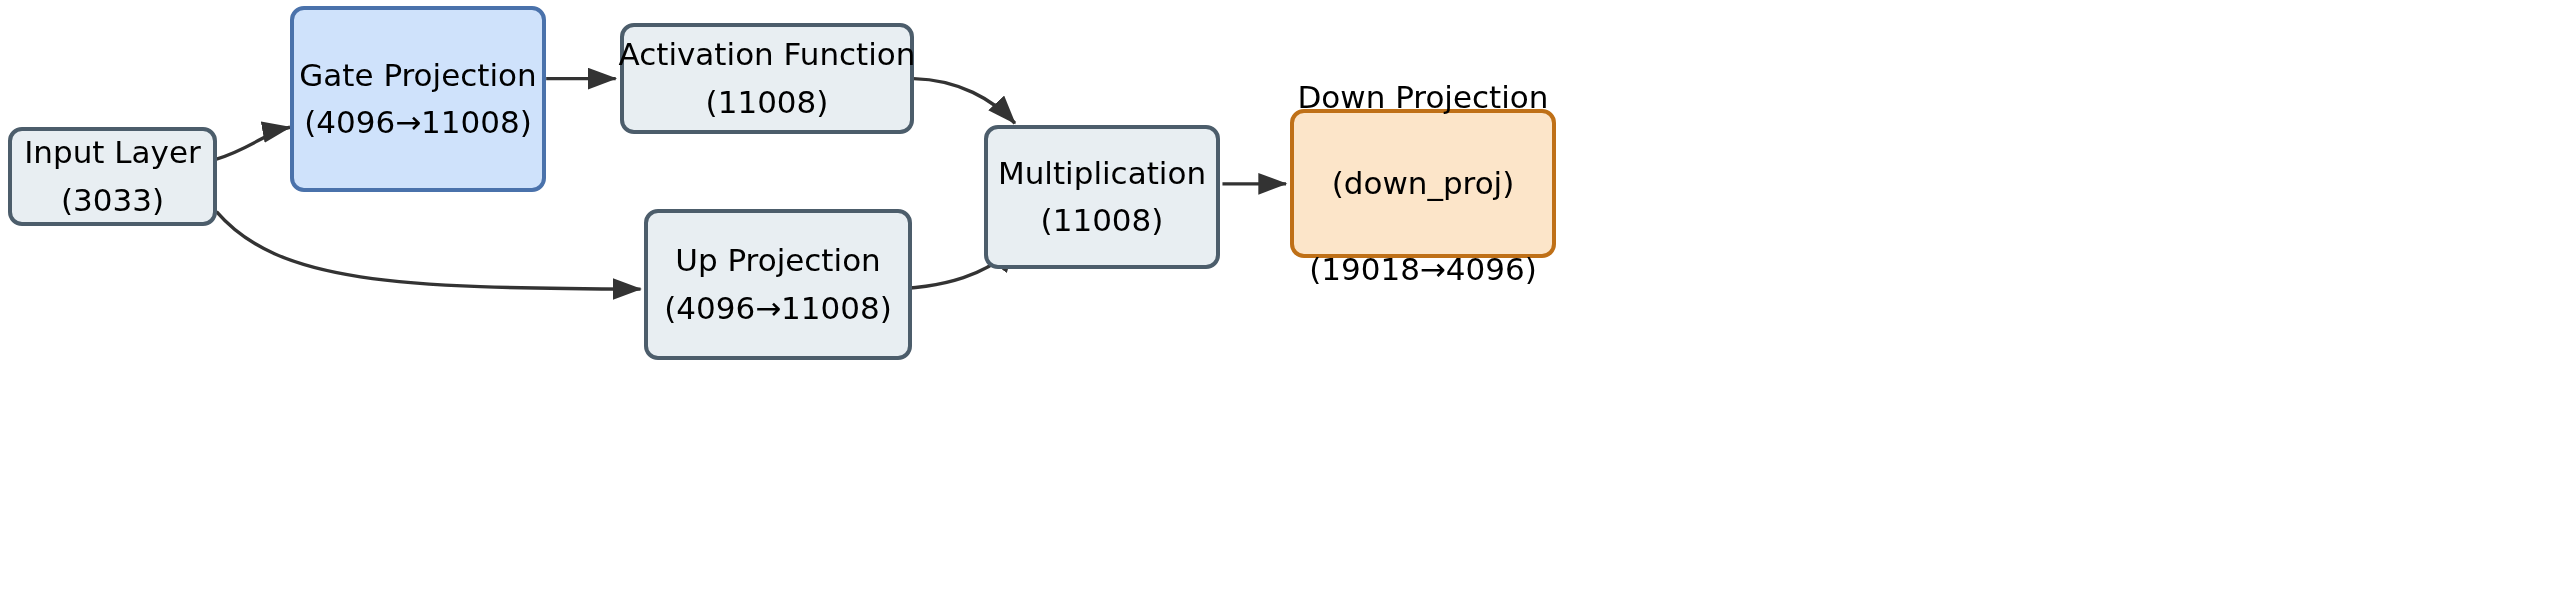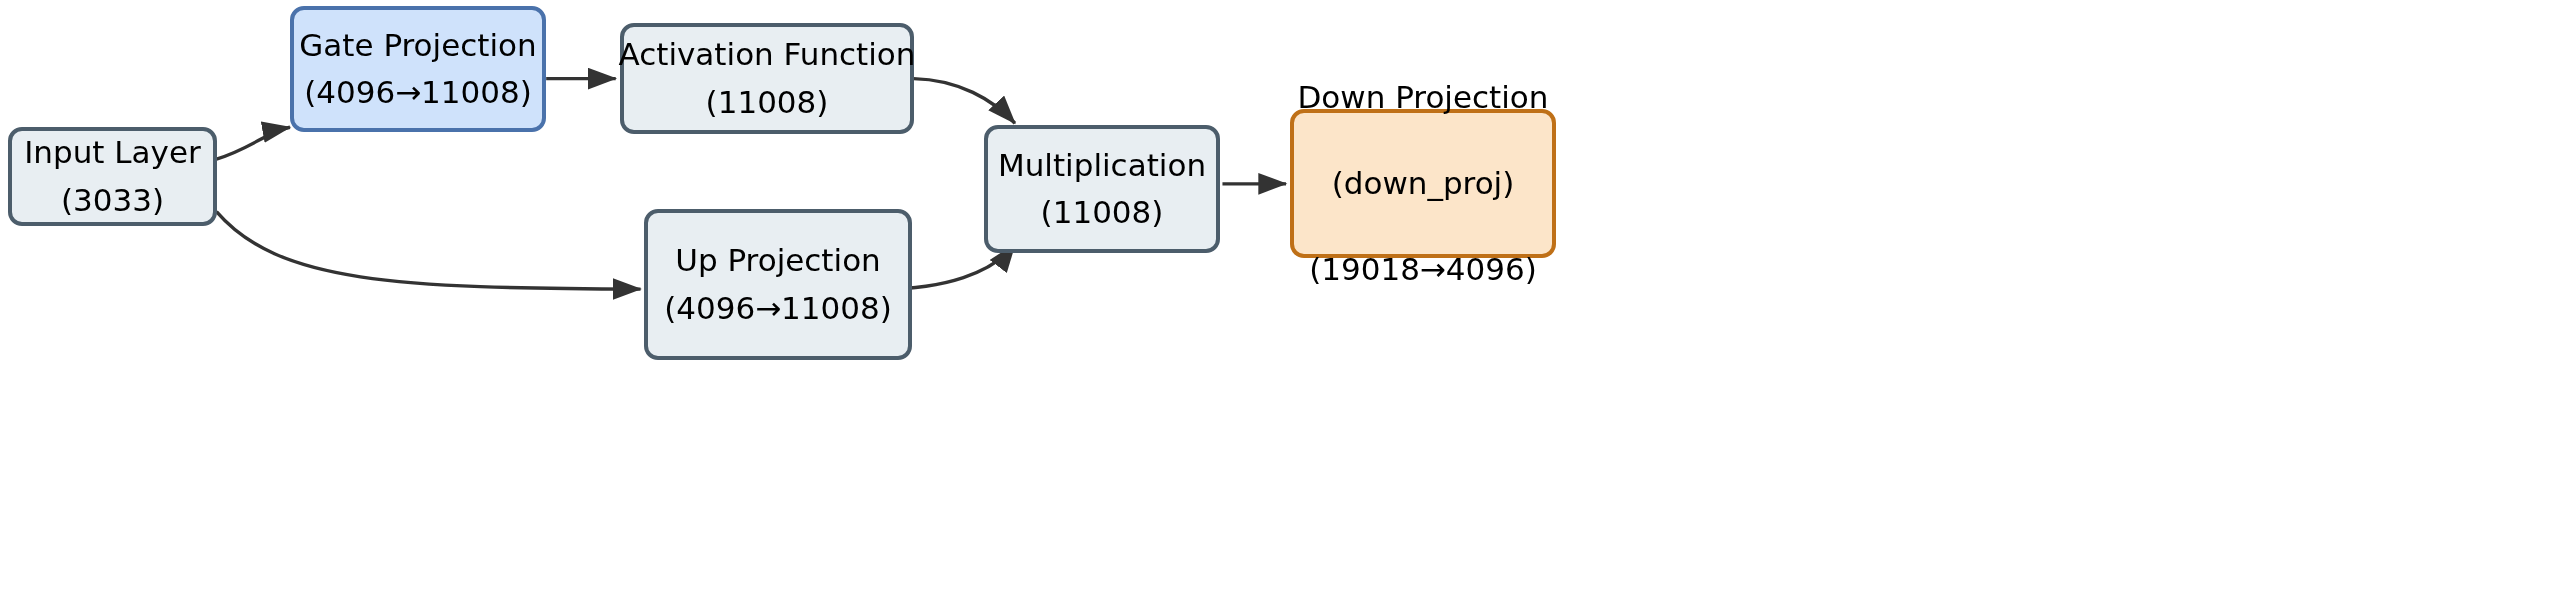--- a/index.html
+++ b/index.html
@@ -27,24 +27,24 @@
   .node .line{
     display:block;
     line-height:1.52;
     white-space:nowrap;
   }
   .n-default{ background:#e8eef2; border:4px solid #4c5d6b; }
   .n-blue{    background:#cfe2fb; border:4px solid #4a72ab; }
   .n-orange{  background:#fce5c9; border:4px solid #bf7017;gap:39px; }
 
   #node-input       { left:8px;    top:127px; width:209px; height:99px; font-size:31px; }
-  #node-gate        { left:290px;  top:6px;   width:256px; height:126px; font-size:31px; }
+  #node-gate        { left:290px;  top:6px;   width:256px; height:186px; font-size:31px; }
   #node-activation  { left:620px;  top:23px;  width:294px; height:111px; font-size:31px; }
   #node-up          { left:644px;  top:209px; width:268px; height:151px; font-size:31px; }
-  #node-mult        { left:984px;  top:125px; width:236px; height:128px; font-size:31px; }
+  #node-mult        { left:984px;  top:125px; width:236px; height:144px; font-size:31px; }
   #node-down        { left:1290px; top:109px; width:266px; height:149px; font-size:31px; }
 </style>
 </head>
 <body>
 
 <div id="canvas">
 
   <svg id="edges" viewBox="0 0 2594 611" width="2576" height="607" xmlns="http://www.w3.org/2000/svg">
     <defs>
       <marker id="arrowhead" markerWidth="9" markerHeight="9" refX="8.2" refY="3.2" orient="auto" markerUnits="strokeWidth">

